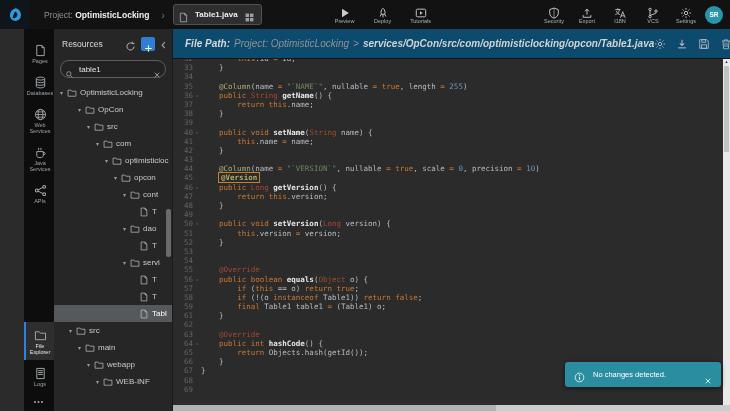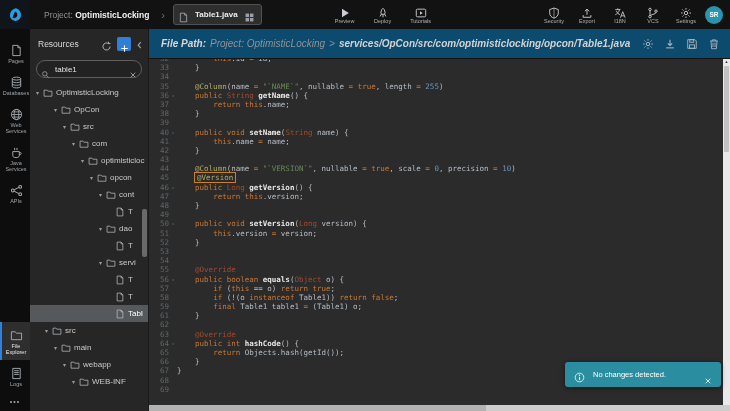--- a/index.html
+++ b/index.html
@@ -20,21 +20,21 @@
   .actions-left{display:flex;margin-left:72px;gap:16px;}
   .actions-left .action:nth-child(3){margin-left:56px;}
   .actions-right{display:flex;gap:11px;margin-right:8px;}
   .action{display:flex;flex-direction:column;align-items:center;justify-content:center;cursor:pointer;min-width:22px;}
   .action .ic{width:12px;height:12px;color:#c9cdd1;}
   .action .alabel{font-size:5.5px;color:#aeb2b6;margin-top:1px;white-space:nowrap;}
   .acw{position:relative;display:flex;}
   .spacer{flex:1;}
   .avatar{width:18px;height:18px;border-radius:50%;background:#2a93ad;color:#fff;font-size:6.5px;font-weight:bold;display:flex;align-items:center;justify-content:center;margin-right:7px;}
   
-  .bodyrow{flex:1;display:flex;min-height:0;}
+  .bodyrow{flex:1;display:flex;min-height:0;padding-left:24px;}
   
   .rail{width:30px;background:#0d0d0d;display:flex;flex-direction:column;align-items:stretch;padding-top:8px;}
   .rail-item{display:flex;flex-direction:column;align-items:center;padding:6px 0 5px;cursor:pointer;border-left:2px solid transparent;}
   .rail-item .ic{width:13px;height:13px;color:#a9adb1;}
   .rail-item .rlabel{font-size:5.5px;color:#9fa4a8;margin-top:2px;text-align:center;line-height:6px;}
   .rail-item.active{background:#2e2e2e;border-left:2px solid #2f81e0;}
   .rail-item.active .rlabel{color:#e8e8e8;}
   .rail-spacer{flex:1;}
   .rail-dots{color:#9fa4a8;font-size:7px;text-align:center;padding:6px 0;letter-spacing:1px;}
   
@@ -72,21 +72,21 @@
   .ln{width:20px;flex:0 0 20px;text-align:right;color:#5f6569;user-select:none;}
   .fold{width:8px;flex:0 0 8px;text-align:center;color:#848484;}
   .ct{flex:1;}
   .tk-pl{color:#b7bec6;}
   .tk-kw{color:#cc7832;}
   .tk-ty{color:#a5492f;}
   .tk-mt{color:#e8e8e8;font-weight:bold;}
   .tk-st{color:#6a8759;}
   .tk-nm{color:#6897bb;}
   .tk-an{color:#b3ae6b;text-align:center;}
-  .tk-box{box-shadow:0 0 0 1px #c8802d;padding:0 2px;}
+  .tk-box{box-shadow:0 0 0 1px #c8802d;padding:0 2px;font-weight:bold;}
   .vscroll{width:7px;flex:0 0 7px;background:#e9e9e9;display:flex;flex-direction:column;align-items:center;}
   .varrow{font-size:4px;color:#333;line-height:6px;}
   .vthumb{width:5px;height:86px;background:#c2c2c2;margin-top:1px;border-radius:1px;}
   .hscroll{height:6px;flex:0 0 6px;background:#cdcdcd;}
   .hthumb{height:100%;width:58%;background:#b2b2b2;}
   
   .toast{position:absolute;right:9px;bottom:24px;background:#2b8ea0;border-radius:3px;box-shadow:0 1px 5px rgba(0,0,0,.45);display:flex;align-items:center;padding:7px 9px;gap:8px;min-width:138px;}
   .toast .ic{width:11px;height:11px;color:#fff;flex:0 0 auto;}
   .tmsg{color:#fff;font-size:7.5px;flex:1;}
   .tclose{width:8px;height:8px;color:#fff;cursor:pointer;flex:0 0 auto;}

